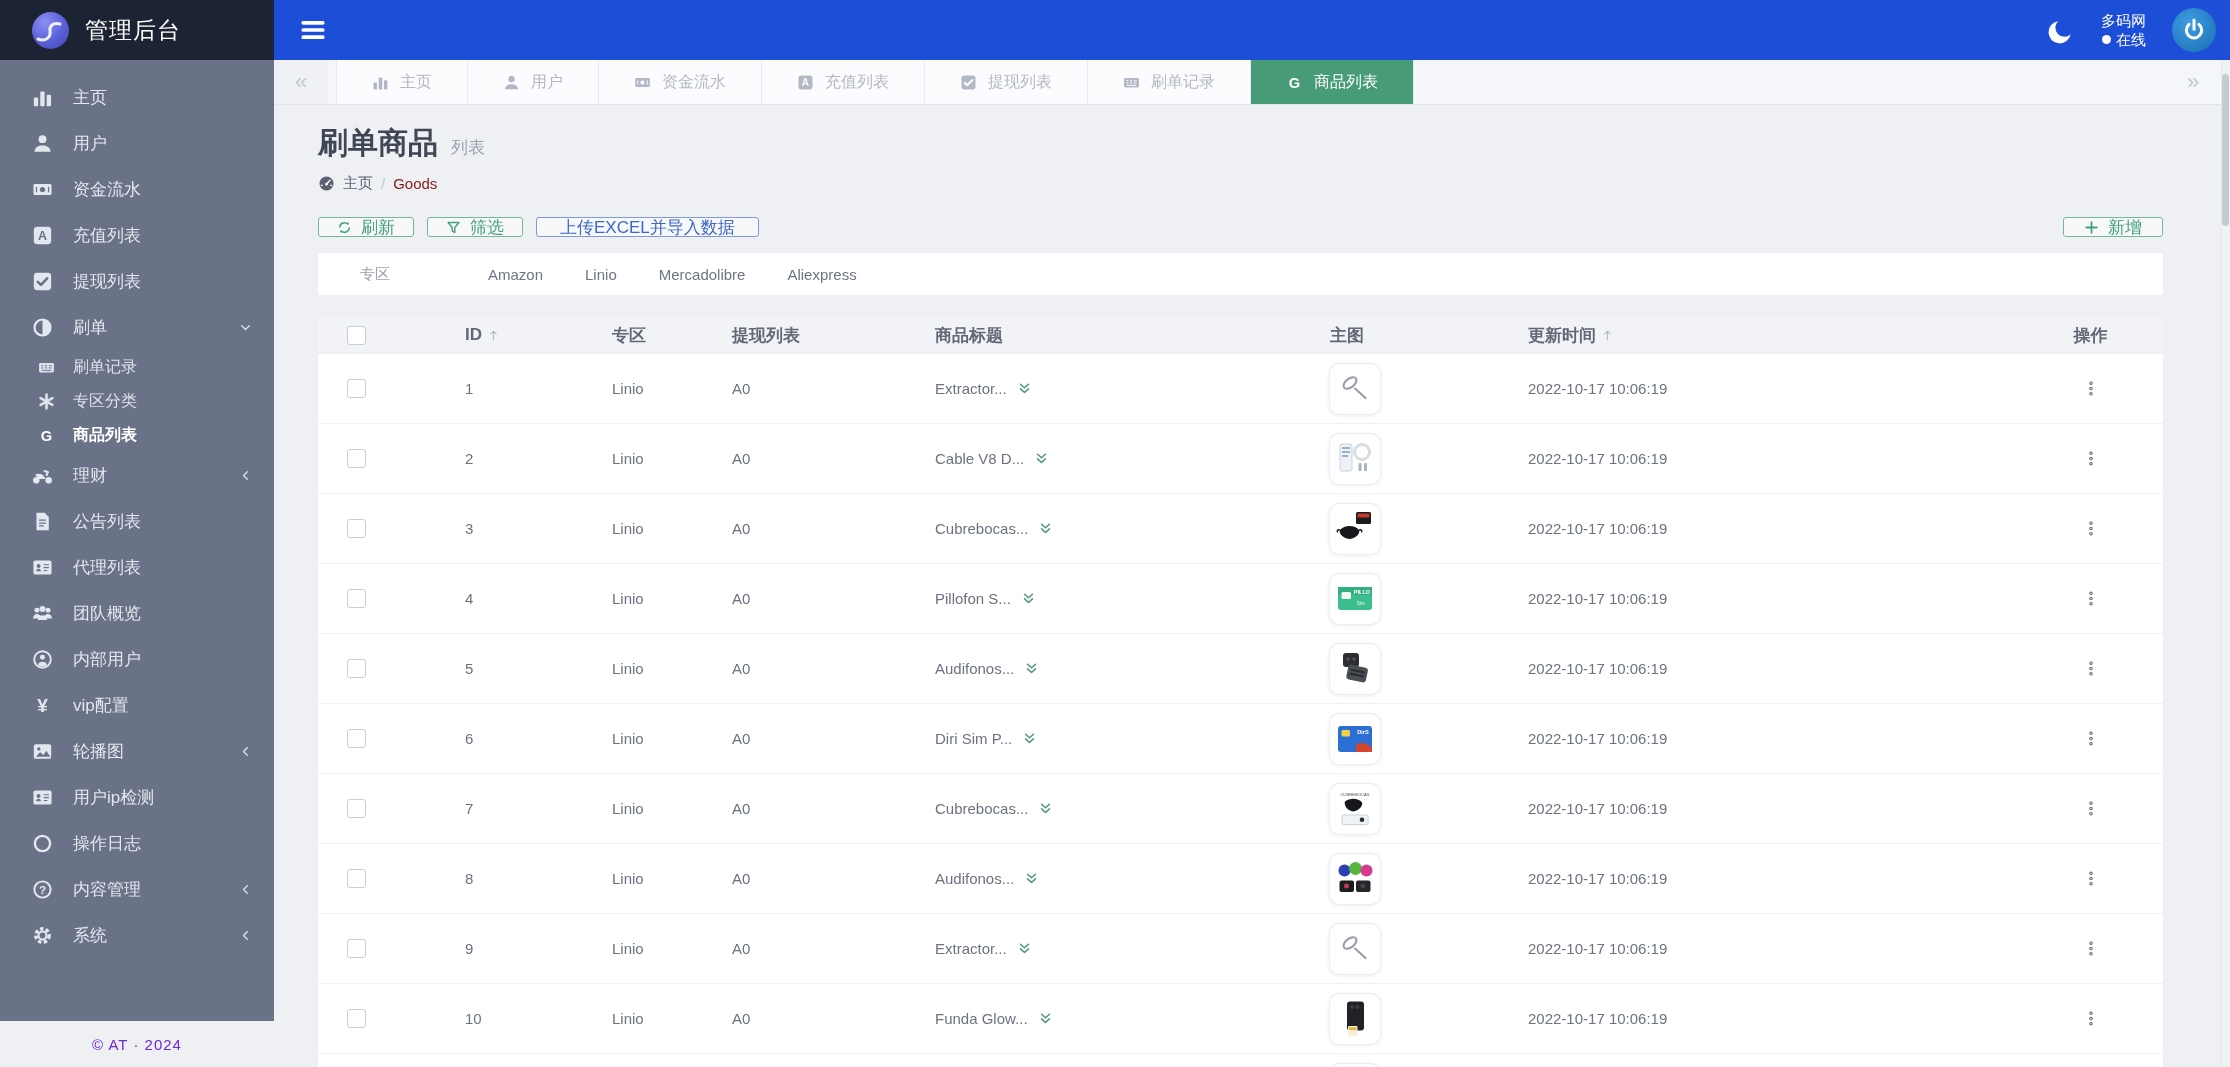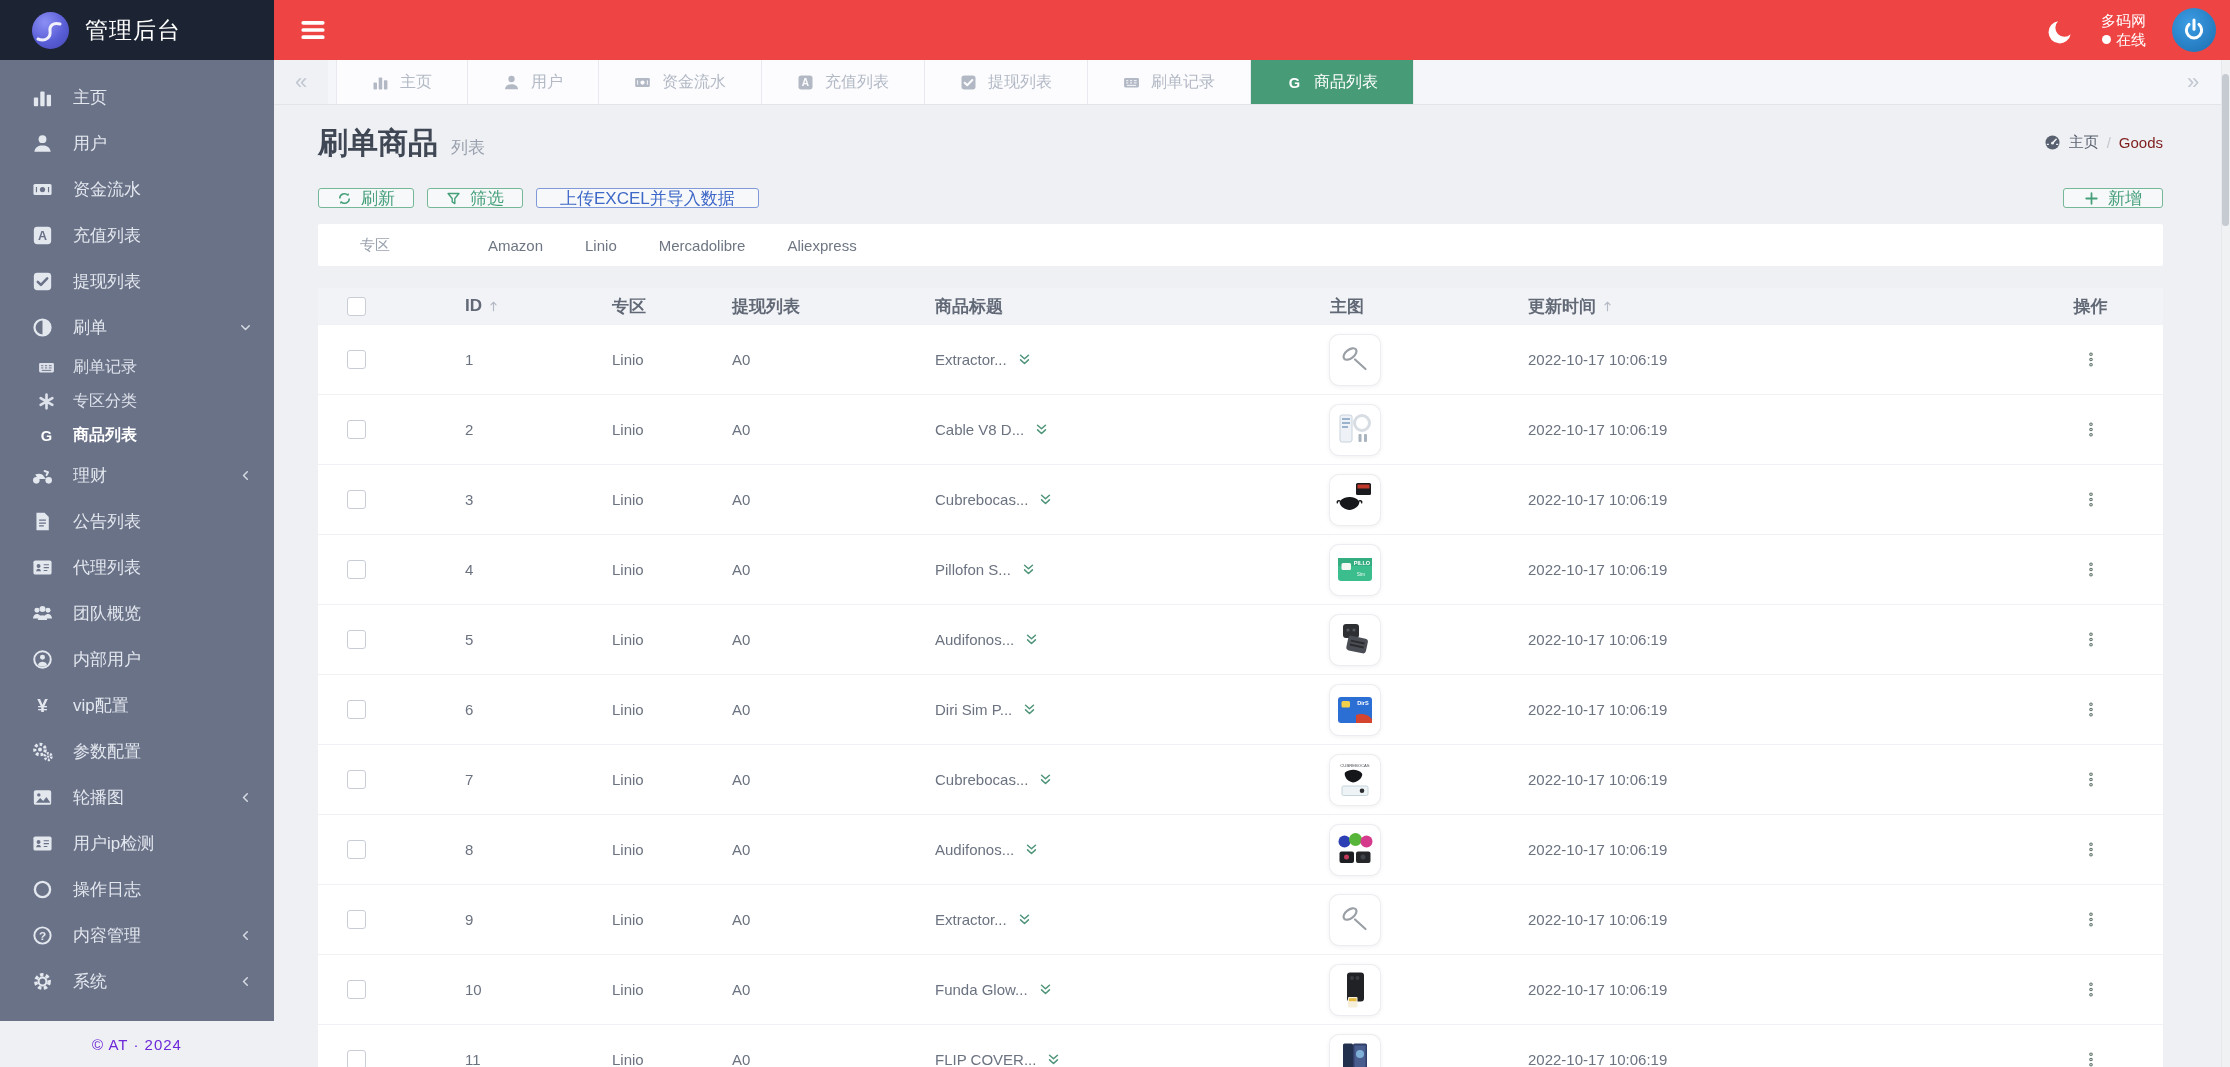--- a/index.html
+++ b/index.html
@@ -8,21 +8,21 @@
     width:2230px; height:1067px; overflow:hidden;
     background:#eef0f3;
     font-family:"Liberation Sans","DejaVu Sans",sans-serif;
     -webkit-font-smoothing:antialiased;
   }
   button { font-family:inherit; cursor:pointer; }
   .ico { display:inline-flex; }
   .ico svg { width:100%; height:100%; display:block; }
 
   
-  .topbar { height:60px; background:#ef4444; display:flex; align-items:stretch; position:relative; z-index:5; }
+  .topbar { height:60px; background:#1d4ed8; display:flex; align-items:stretch; position:relative; z-index:5; }
   .brand { width:274px; flex:none; background:#1c2433; display:flex; align-items:center; gap:16px; padding-left:32px; }
   .brand-logo { width:37px; height:37px; border-radius:50%; flex:none;
     background:radial-gradient(circle at 35% 28%, #8b8ff4 0%, #5a5ed6 55%, #4347b4 100%); position:relative; overflow:hidden; }
   .brand-logo svg { position:absolute; inset:0; width:100%; height:100%; }
   .brand-title { color:#fff; font-size:23px; letter-spacing:1px; }
   .menu-toggle { width:30px; height:30px; margin:auto 0 auto 24px; background:none; border:none; color:#fff; padding:2px; }
   .top-right { margin-left:auto; display:flex; align-items:center; gap:26px; padding-right:14px; }
   .theme-btn { width:27px; height:27px; background:none; border:none; color:#fff; padding:0; }
   .user-meta { text-align:right; color:#fff; line-height:1.3; }
   .user-name { font-size:15px; }
@@ -55,21 +55,21 @@
   .tab-nav.next { margin-left:auto; background:transparent; }
   .tabs { display:flex; align-items:stretch; }
   .tab { display:flex; align-items:center; gap:11px; padding:0 35px; background:#fcfcfe; border:none;
     border-right:1px solid #e8eaef; color:#b2b9c5; font-size:16px; --icon-hole:#fcfcfe; }
   .tab:first-child { border-left:1px solid #e8eaef; }
   .tab .t-ico { width:17px; height:17px; display:flex; }
   .tab.active { background:#479b76; color:#fff; --icon-hole:#479b76; }
 
   
   .content { padding:18px 67px 0 44px; }
-  .page-head { display:flex; justify-content:space-between; align-items:flex-start; }
+  .page-head { display:flex; justify-content:center; align-items:flex-start;flex-direction:column; }
   .title-wrap { display:flex; align-items:baseline; gap:13px; }
   .page-title { margin:0; font-size:30px; font-weight:bold; color:#3f4654; }
   .page-subtitle { font-size:17px; color:#9aa1ae; }
   .breadcrumb { display:flex; align-items:center; gap:8px; font-size:15px; color:#596170; margin-top:10px; --icon-hole:#eef0f3; }
   .bc-ico { width:17px; height:17px; color:#596170; }
   .bc-sep { color:#c2c7cf; }
   .bc-current { color:#7f1d1d; }
 
   .toolbar { display:flex; align-items:center; gap:13px; margin-top:24px; }
   .btn { height:20px; display:inline-flex; align-items:center; gap:9px; padding:0 18px;
@@ -301,31 +301,20 @@
           <span class="nav-ico ico">
             <svg viewBox="0 0 16 16">
               <text x="8" y="13.2" text-anchor="middle" font-size="14.5" font-weight="bold" font-family="Liberation Sans,sans-serif" fill="currentColor">¥</text>
             </svg>
           </span>
           <span class="nav-label">vip配置</span>
         </div>
         <div class="nav-item">
           <span class="nav-ico ico">
             <svg viewBox="0 0 16 16">
-              <circle cx="6.1" cy="6.5" r="4" fill="none" stroke="currentColor" stroke-width="2.4" stroke-dasharray="2.1 1.5"></circle>
-              <circle cx="6.1" cy="6.5" r="1.5" fill="currentColor"></circle>
-              <circle cx="12.3" cy="11.9" r="2.5" fill="none" stroke="currentColor" stroke-width="2" stroke-dasharray="1.5 1.1"></circle>
-              <circle cx="12.3" cy="11.9" r=".9" fill="currentColor"></circle>
-            </svg>
-          </span>
-          <span class="nav-label">参数配置</span>
-        </div>
-        <div class="nav-item">
-          <span class="nav-ico ico">
-            <svg viewBox="0 0 16 16">
               <rect x="1.4" y="2.5" width="13.2" height="11" rx="1.4" fill="currentColor"></rect>
               <circle cx="5.2" cy="6" r="1.3" fill="var(--icon-hole,#fff)"></circle>
               <path d="M3 12l3.2-3.6 2.3 2.2 2.5-3L14 12z" fill="var(--icon-hole,#fff)"></path>
             </svg>
           </span>
           <span class="nav-label">轮播图</span>
           <span class="nav-arrow ico">
             <svg viewBox="0 0 16 16">
               <path d="M10.2 3.4L5.6 8l4.6 4.6" fill="none" stroke="currentColor" stroke-width="1.9" stroke-linecap="round" stroke-linejoin="round"></path>
             </svg>

